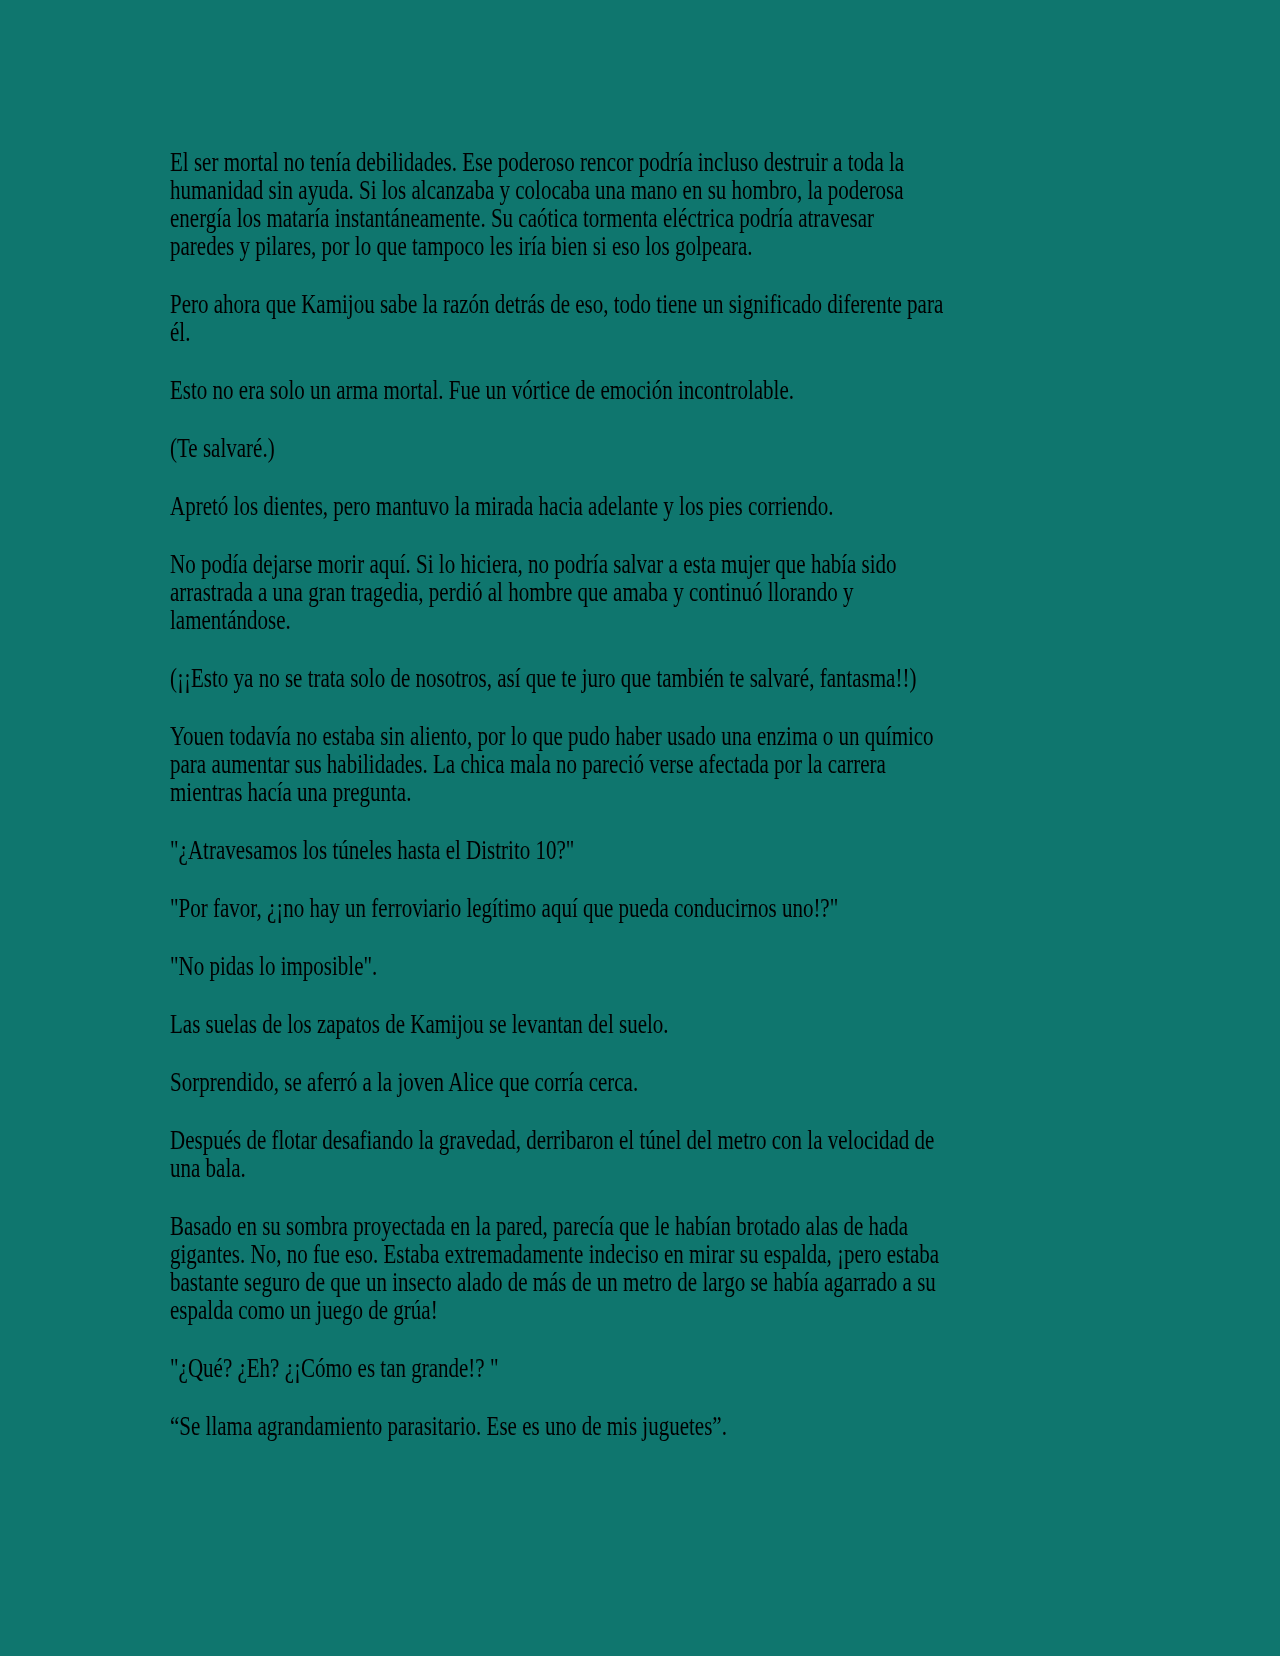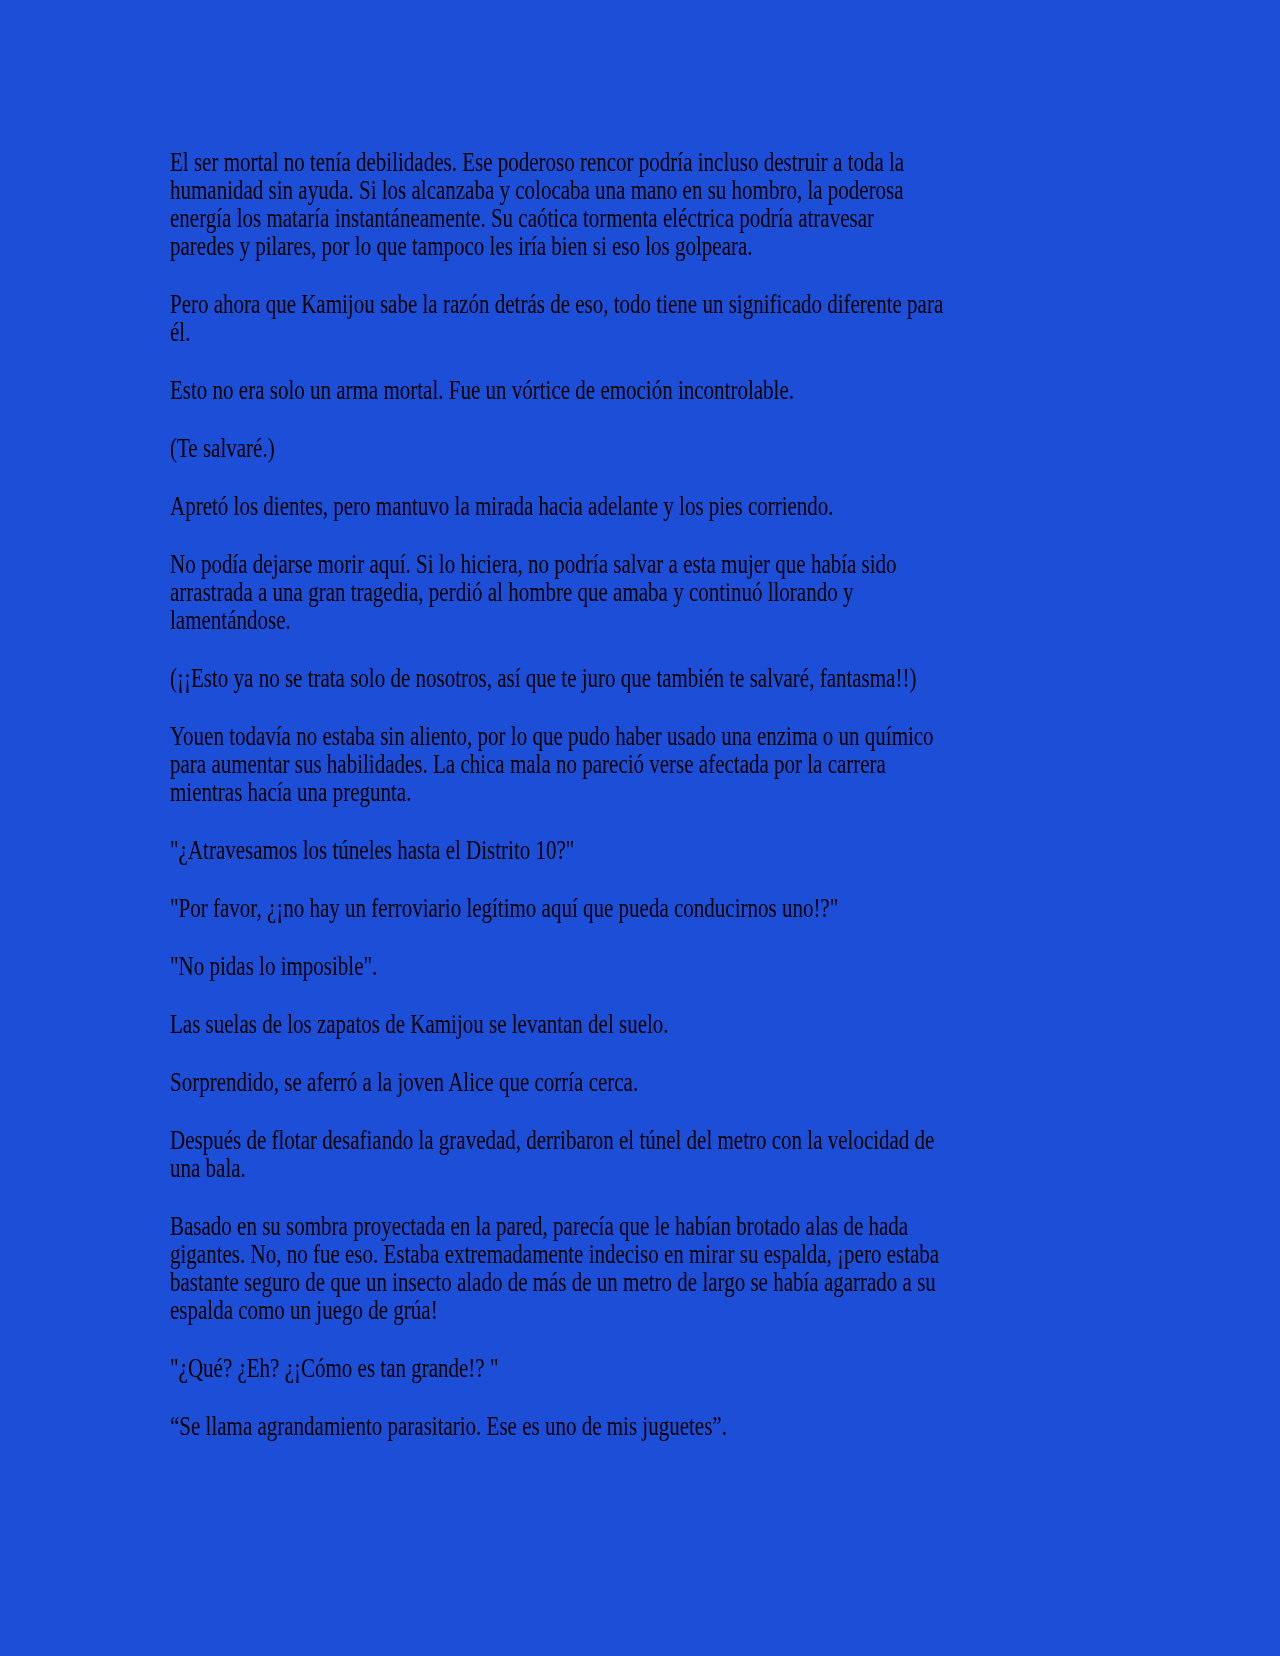--- a/index.html
+++ b/index.html
@@ -10,21 +10,21 @@
   body {
     width: 1280px;
     height: 1656px;
     overflow: hidden;
   }
   .page {
     box-sizing: border-box;
     width: 1280px;
     height: 1656px;
     padding: 148px 0 0 170px;
-    background: #1d4ed8;
+    background: #0f766e;
   }
   .textblock {
     font-family: "Liberation Serif", "DejaVu Serif", serif;
     font-size: 28px;
     line-height: 28px;
     color: #000000;
     width: 1250px;
     transform: scaleX(0.75);
     transform-origin: 0 0;
   }

